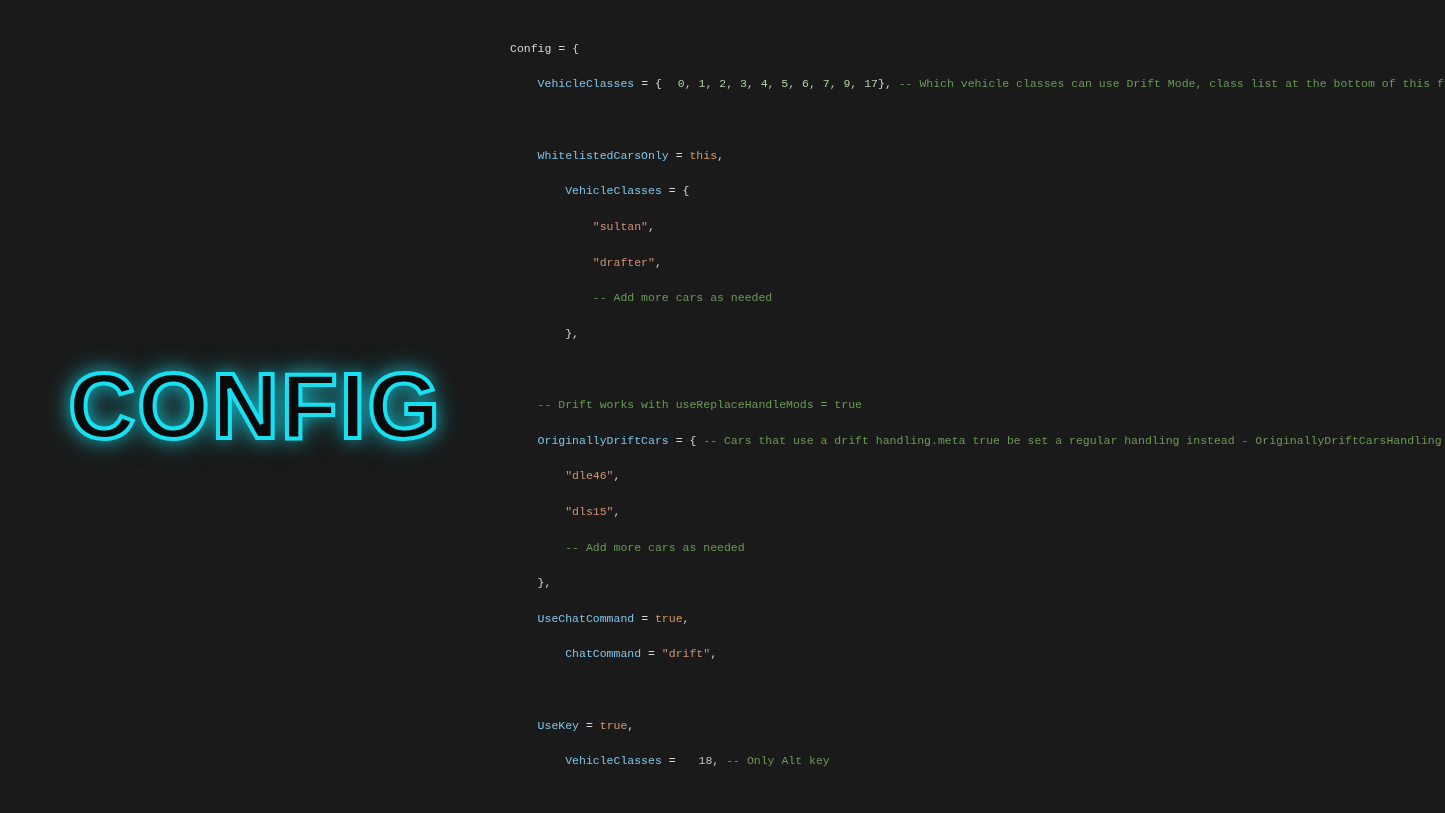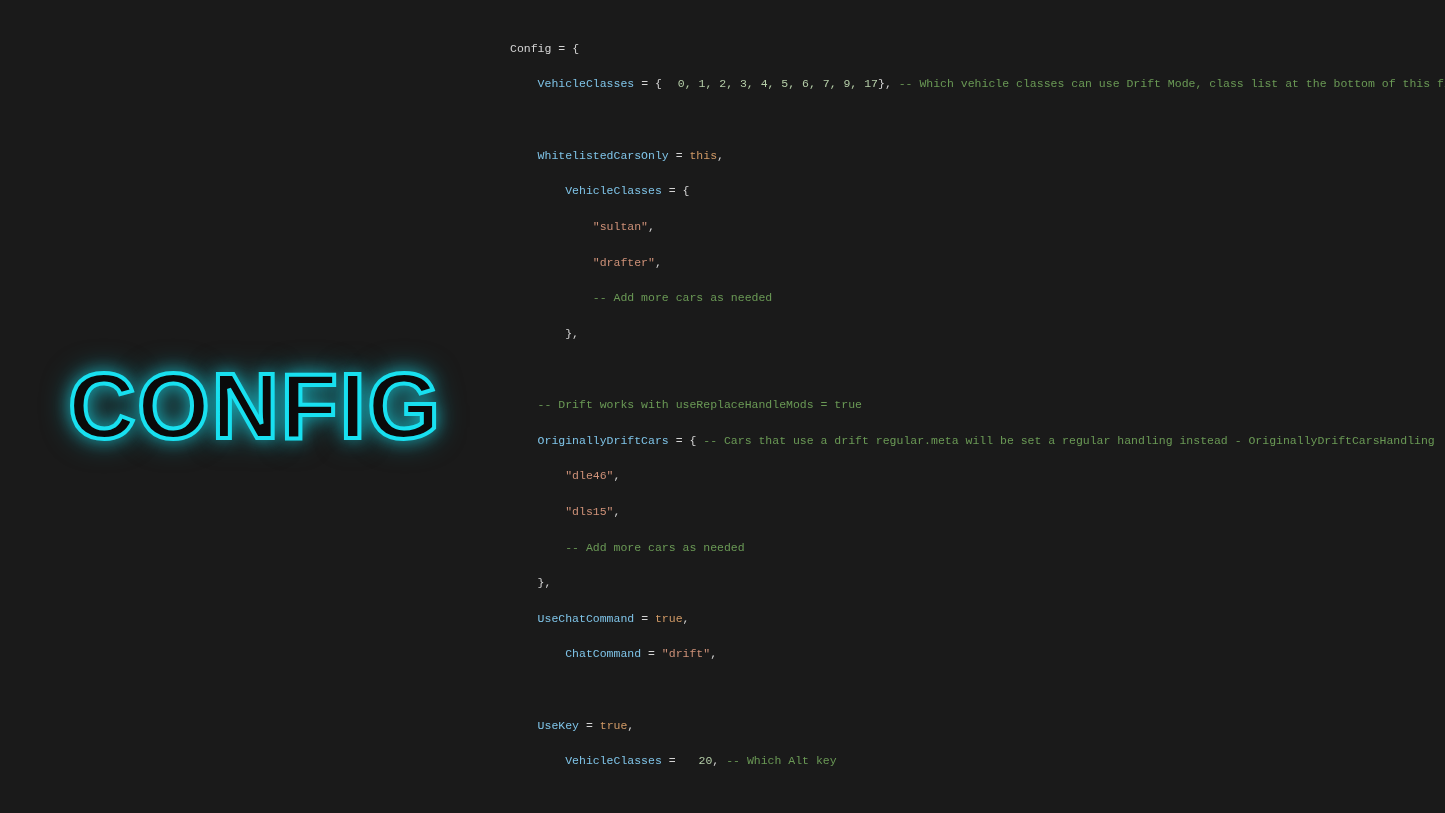--- a/index.html
+++ b/index.html
@@ -58,30 +58,30 @@
 <span class="line"><span class="kw">    VehicleClasses</span><span class="punc"> = {</span><span class="num">0, 1, 2, 3, 4, 5, 6, 7, 9, 17</span><span class="punc">}, </span><span class="cmt">-- Which vehicle classes can use Drift Mode, class list at the bottom of this file</span></span>
 <span class="line"> </span>
 <span class="line"><span class="kw">    WhitelistedCarsOnly</span><span class="punc"> = </span><span class="bool">this</span><span class="punc">,</span></span>
 <span class="line"><span class="kw">        VehicleClasses</span><span class="punc"> = {</span></span>
 <span class="line"><span class="str">            "sultan"</span><span class="punc">,</span></span>
 <span class="line"><span class="str">            "drafter"</span><span class="punc">,</span></span>
 <span class="line"><span class="cmt">            -- Add more cars as needed</span></span>
 <span class="line"><span class="punc">        },</span></span>
 <span class="line"> </span>
 <span class="line"><span class="cmt">    -- Drift works with useReplaceHandleMods = true</span></span>
-<span class="line"><span class="kw">    OriginallyDriftCars</span><span class="punc"> = { </span><span class="cmt">-- Cars that use a drift regular.meta will be set a regular handling instead - OriginallyDriftCarsHandling</span></span>
+<span class="line"><span class="kw">    OriginallyDriftCars</span><span class="punc"> = { </span><span class="cmt">-- Cars that use a drift handling.meta true be set a regular handling instead - OriginallyDriftCarsHandling</span></span>
 <span class="line"><span class="str">        "dle46"</span><span class="punc">,</span></span>
 <span class="line"><span class="str">        "dls15"</span><span class="punc">,</span></span>
 <span class="line"><span class="cmt">        -- Add more cars as needed</span></span>
 <span class="line"><span class="punc">    },</span></span>
 <span class="line"><span class="kw">    UseChatCommand</span><span class="punc"> = </span><span class="bool">true</span><span class="punc">,</span></span>
 <span class="line"><span class="kw">        ChatCommand</span><span class="punc"> = </span><span class="str">"drift"</span><span class="punc">,</span></span>
 <span class="line"> </span>
 <span class="line"><span class="kw">    UseKey</span><span class="punc"> = </span><span class="bool">true</span><span class="punc">,</span></span>
-<span class="line"><span class="kw">        VehicleClasses</span><span class="punc"> = </span><span class="num">20</span><span class="punc">, </span><span class="cmt">-- Which Alt key</span></span>
+<span class="line"><span class="kw">        VehicleClasses</span><span class="punc"> = </span><span class="num">18</span><span class="punc">, </span><span class="cmt">-- Only Alt key</span></span>
 <span class="line"> </span>
 
 
 
 
 
 
 
 
 

